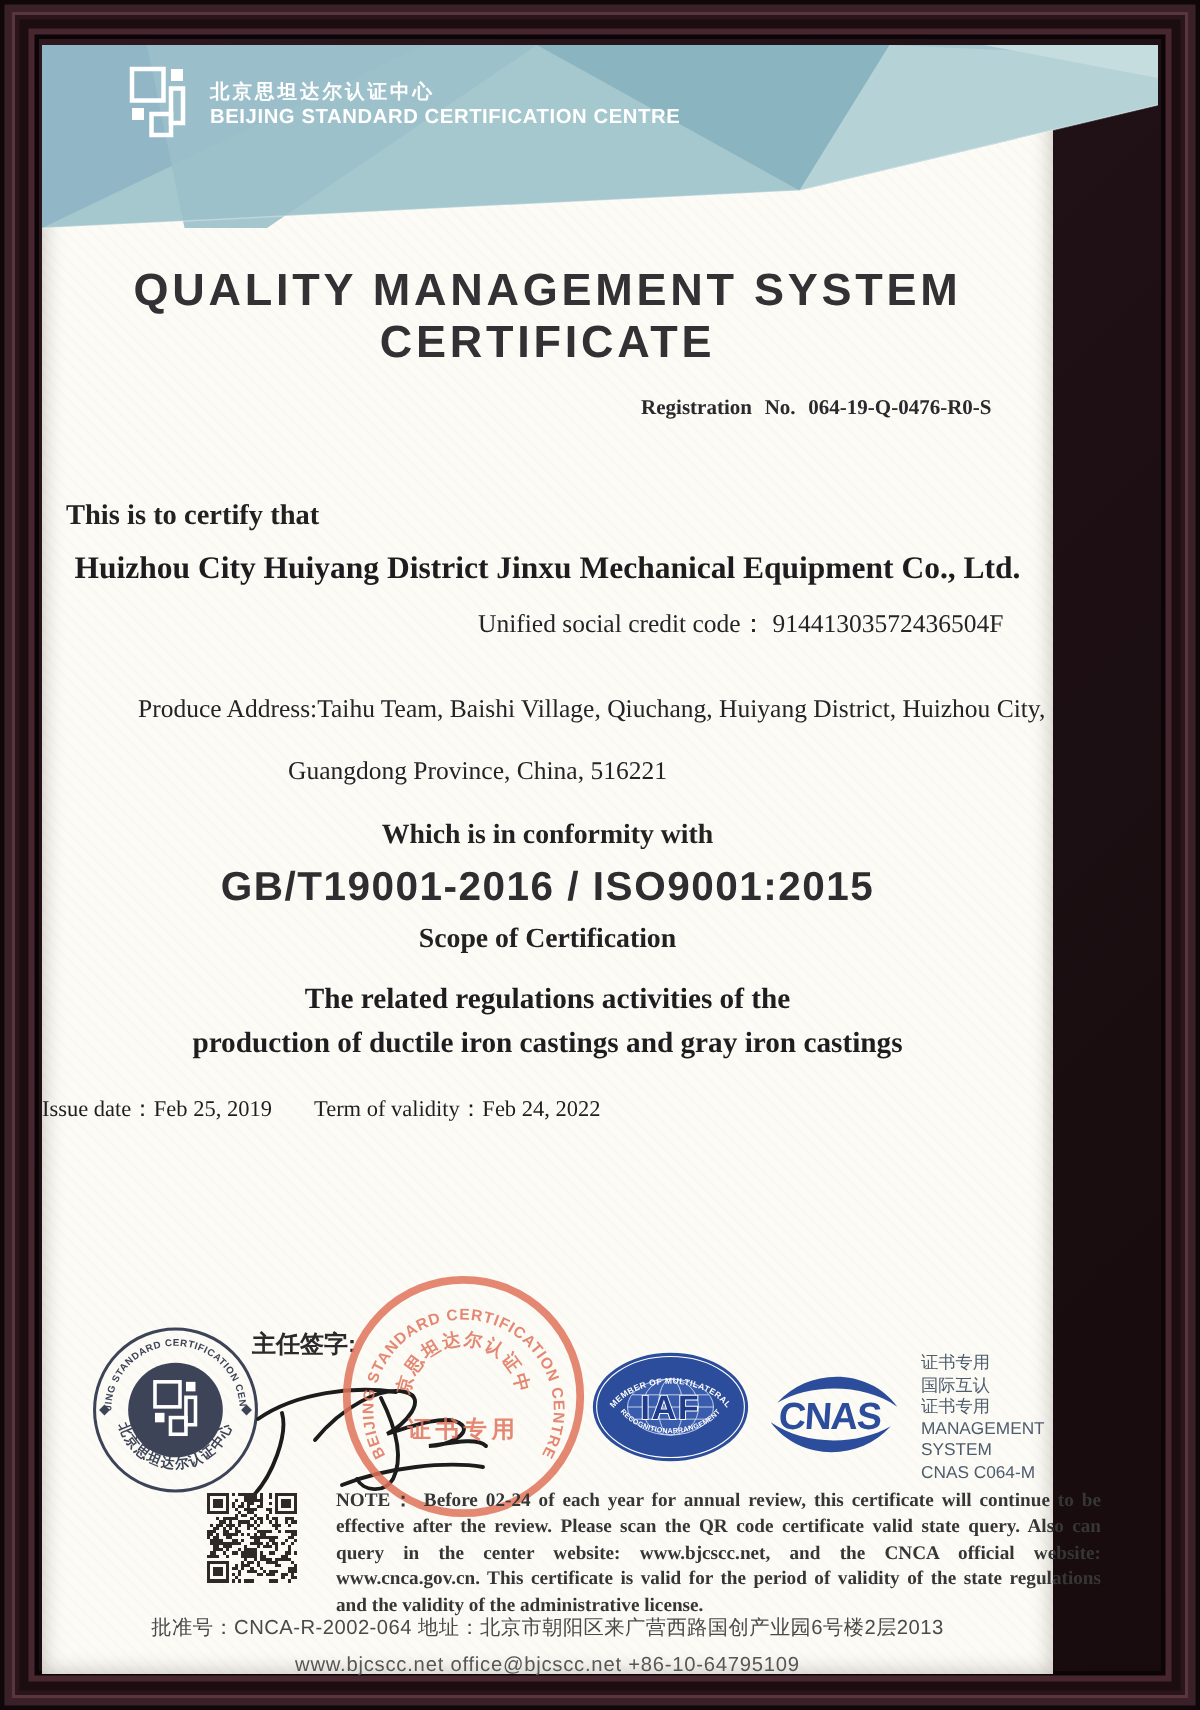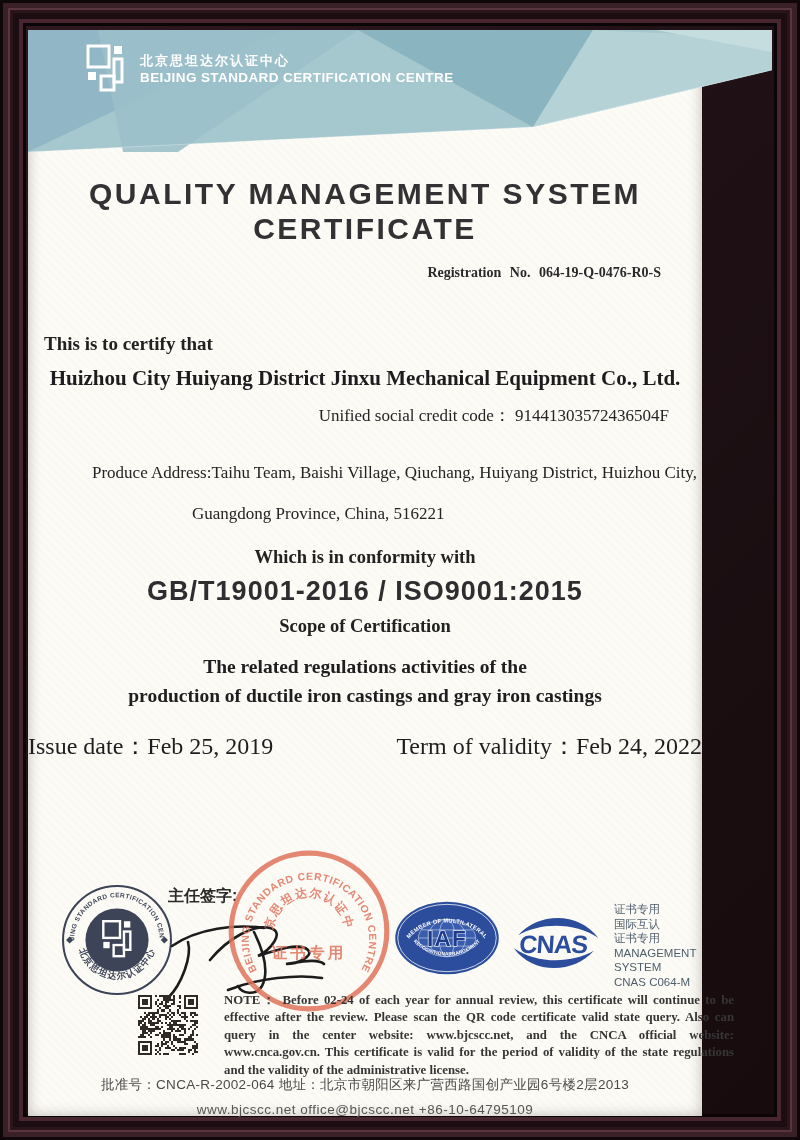--- a/index.html
+++ b/index.html
@@ -46,21 +46,21 @@
   .credit{position:absolute;right:33px;top:374px;font-size:17px;color:#252325;}
   .addr{position:absolute;left:64px;font-size:17px;color:#252325;}
   .addr1{top:407px;}
   .addr2{top:433px;}
   .addr3{top:474px;left:132px;margin-left:32px;}
   .conformity{position:absolute;left:0;top:517px;width:100%;text-align:center;font-weight:bold;font-size:18.5px;color:#222;}
   .standard{position:absolute;left:0;top:546px;width:100%;text-align:center;
     font-family:Liberation Sans, sans-serif;font-weight:bold;font-size:27px;letter-spacing:1px;color:#2f2d2f;}
   .scopehead{position:absolute;left:0;top:586px;width:100%;text-align:center;font-weight:bold;font-size:18.5px;color:#222;}
   .scope{position:absolute;left:0;top:622px;width:100%;text-align:center;font-weight:bold;font-size:19.5px;color:#1f1d1f;line-height:29px;}
-  .dates{position:absolute;left:0;top:700px;width:100%;display:flex;justify-content:space-between;gap:96px;font-size:24px;color:#1f1d1f;}
+  .dates{position:absolute;left:0;top:700px;width:100%;display:flex;justify-content:flex-start;gap:28px;font-size:15px;color:#1f1d1f;}
   
   .seal-navy{position:absolute;left:33px;top:854px;width:112px;height:112px;color:#3d4457;}
   .director{position:absolute;left:140px;top:856px;font-family:"Liberation Sans",sans-serif;font-weight:bold;font-size:16px;color:#2a2a2a;}
   .signature{position:absolute;left:130px;top:868px;width:190px;height:115px;}
   .stamp{position:absolute;left:198px;top:818px;width:166px;height:166px;opacity:.85;}
   .iaf{position:absolute;left:366px;top:868px;width:106px;height:80px;}
   .cnas{position:absolute;left:478px;top:880px;width:100px;height:66px;}
   .cnas-text{position:absolute;left:586px;top:872px;font-family:"Liberation Sans",sans-serif;
     font-size:11.5px;line-height:14.5px;color:#4e5d6c;}
   

